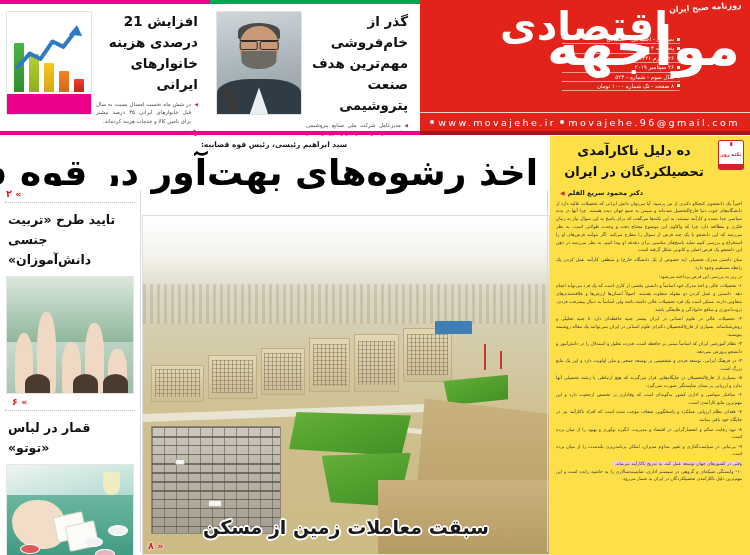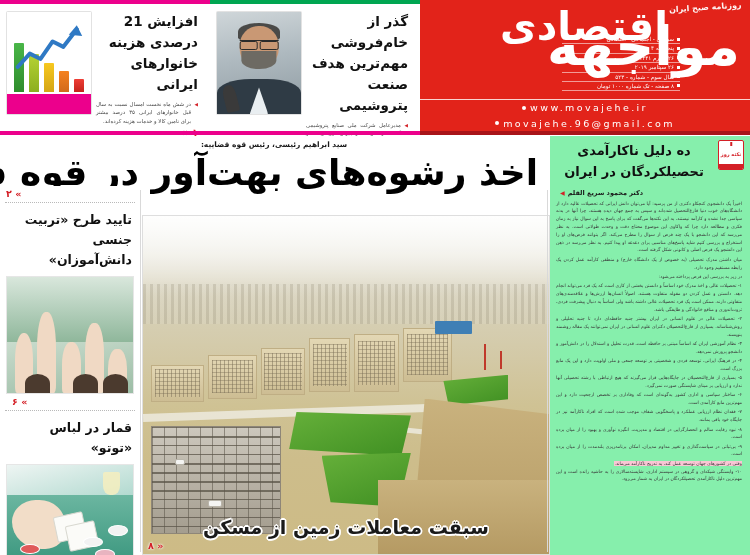--- a/index.html
+++ b/index.html
@@ -269,24 +269,23 @@
   }
   .info-line .sq {
     width: 3px; height: 3px;
     background: #fff;
     flex: 0 0 auto;
   }
 
   .masthead-footer {
     position: absolute;
     bottom: 4px; left: 0; right: 0;
-    height: 32px;
+    height: 19px;
     border-top: 1px solid rgba(255,255,255,0.8);
     display: flex;
-    flex-direction: column;
     align-items: center;
     justify-content: space-around;
     direction: ltr;
     padding: 0 8px;
   }
   .contact {
     display: flex;
     align-items: center;
     gap: 4px;
     color: #fff;
@@ -366,21 +365,21 @@
     margin: 1px 5px 3px 5px;
   }
 
   .side-card { padding: 0 6px; }
 
   .side-title {
     font-size: 12.5px;
     font-weight: bold;
     color: #111;
     line-height: 1.6;
-    text-align: right;
+    text-align: left;
     padding: 4px 2px 6px 2px;
     letter-spacing: -0.2px;
   }
 
   .side-photo {
     width: 100%;
     height: 118px;
     overflow: hidden;
     position: relative;
     border: 1px solid #e6e6e6;
@@ -570,21 +569,21 @@
     direction: ltr;
     text-shadow: 0 0 2px #fff, 0 0 3px #fff;
   }
 
   
   .right-col {
     position: absolute;
     top: 136px; right: 0;
     width: 200px;
     height: 419px;
-    background: #86efac;
+    background: #fde047;
     padding: 4px 6px 0 4px;
     border-right: 0;
   }
 
   .rc-head {
     display: flex;
     flex-direction: row;
     align-items: flex-start;
     gap: 4px;
   }

